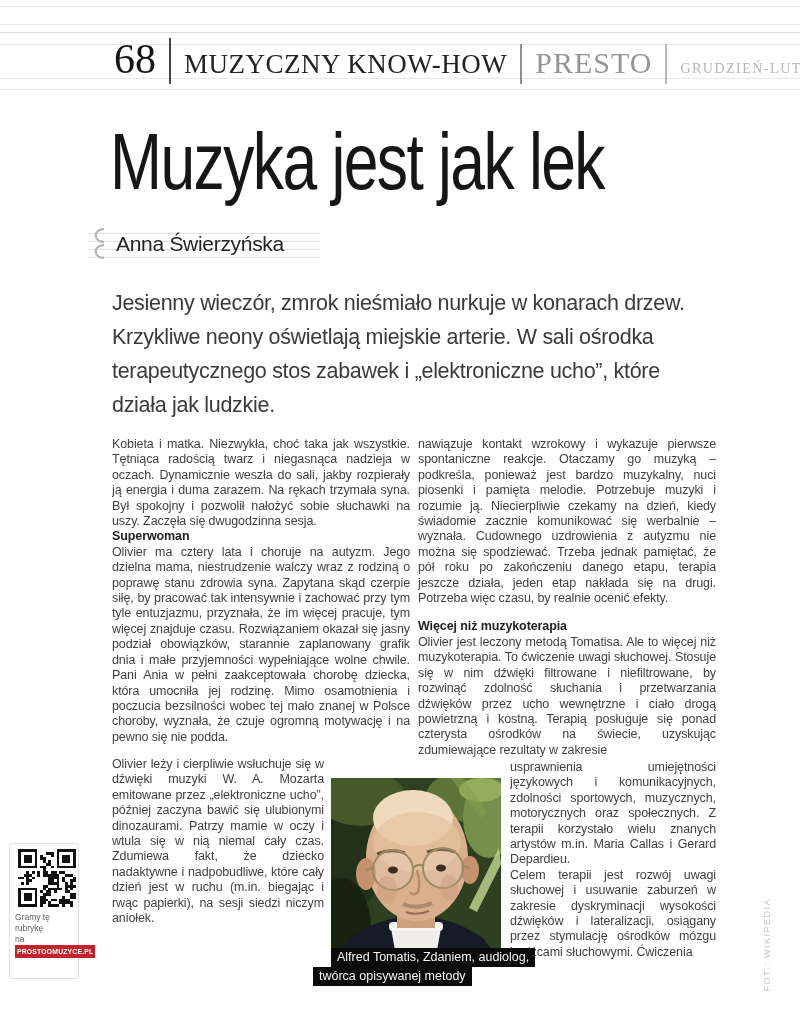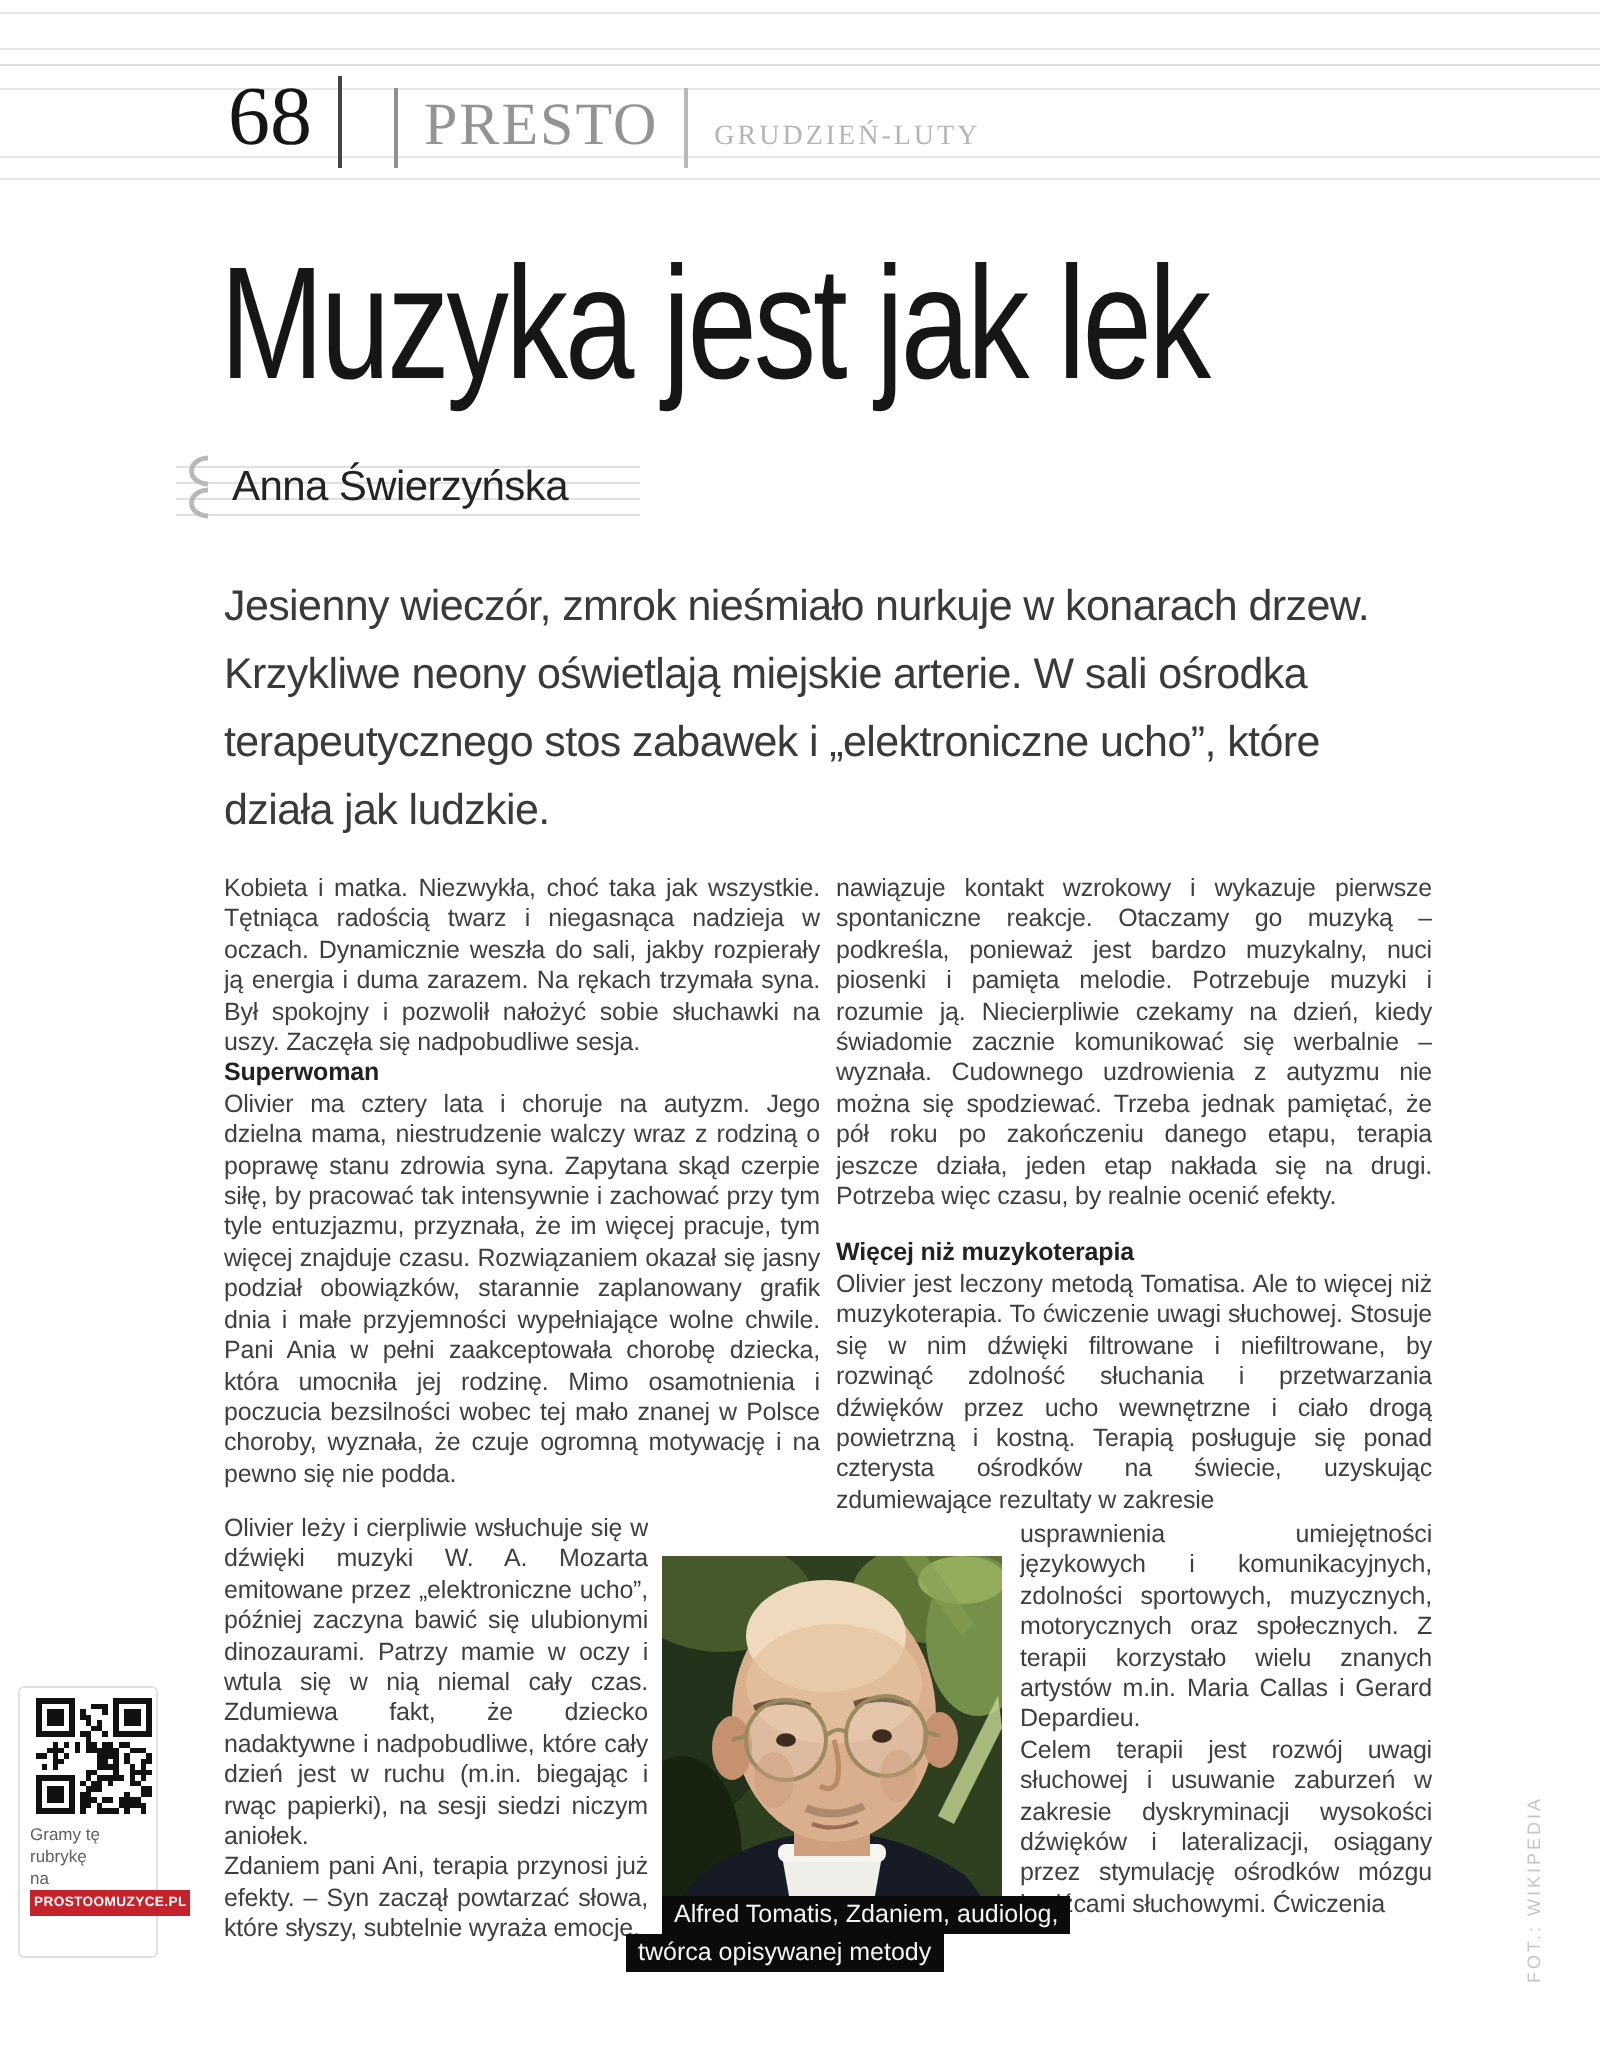--- a/index.html
+++ b/index.html
@@ -76,47 +76,47 @@
   <div class="staff-line" style="top:6px"></div>
   <div class="staff-line" style="top:24px"></div>
   <div class="staff-line" style="top:32px; background:#dedede"></div>
   <div class="staff-line" style="top:44px"></div>
   <div class="staff-line" style="top:78px"></div>
   <div class="staff-line" style="top:89px"></div>
 
   <div class="header">
     <span class="hdr-page">68</span>
     <span class="hdr-sep s1"></span>
+    <span class="hdr-section">MUZYCZNY KNOW-HOW</span>
     <span class="hdr-sep s2"></span>
     <span class="hdr-mag">PRESTO</span>
     <span class="hdr-sep s3"></span>
     <span class="hdr-issue">GRUDZIEŃ-LUTY</span>
   </div>
 
   <h1 class="article-title">Muzyka jest jak lek</h1>
 
   <div class="author-strip">
     <svg class="author-glyph" width="16" height="34" viewBox="0 0 16 34">
       <path d="M14 2 C3 2.5 3 14.5 14 15" fill="none" stroke="#b8b8b8" stroke-width="2.4"></path>
       <path d="M14 18 C3 18.5 3 30.5 14 31" fill="none" stroke="#b8b8b8" stroke-width="2.4"></path>
     </svg>
     <span class="author-name">Anna Świerzyńska</span>
   </div>
 
   <p class="lead">Jesienny wieczór, zmrok nieśmiało nurkuje w konarach drzew. Krzykliwe neony oświetlają miejskie arterie. W sali ośrodka terapeutycznego stos zabawek i „elektroniczne ucho”, które działa jak ludzkie.</p>
 
   <div class="colblock col-left-wide">
-    <p>Kobieta i matka. Niezwykła, choć taka jak wszystkie. Tętniąca radością twarz i niegasnąca nadzieja w oczach. Dynamicznie weszła do sali, jakby rozpierały ją energia i duma zarazem. Na rękach trzymała syna. Był spokojny i pozwolił nałożyć sobie słuchawki na uszy. Zaczęła się nadpobudliwe sesja.</p>
+    <p>Kobieta i matka. Niezwykła, choć taka jak wszystkie. Tętniąca radością twarz i niegasnąca nadzieja w oczach. Dynamicznie weszła do sali, jakby rozpierały ją energia i duma zarazem. Na rękach trzymała syna. Był spokojny i pozwolił nałożyć sobie słuchawki na uszy. Zaczęła się dwugodzinna sesja.</p>
     <p class="subhead">Superwoman</p>
     <p>Olivier ma cztery lata i choruje na autyzm. Jego dzielna mama, niestrudzenie walczy wraz z rodziną o poprawę stanu zdrowia syna. Zapytana skąd czerpie siłę, by pracować tak intensywnie i zachować przy tym tyle entuzjazmu, przyznała, że im więcej pracuje, tym więcej znajduje czasu. Rozwiązaniem okazał się jasny podział obowiązków, starannie zaplanowany grafik dnia i małe przyjemności wypełniające wolne chwile. Pani Ania w pełni zaakceptowała chorobę dziecka, która umocniła jej rodzinę. Mimo osamotnienia i poczucia bezsilności wobec tej mało znanej w Polsce choroby, wyznała, że czuje ogromną motywację i na pewno się nie podda.</p>
   </div>
 
   <div class="colblock col-left-narrow">
     <p>Olivier leży i cierpliwie wsłuchuje się w dźwięki muzyki W. A. Mozarta emitowane przez „elektroniczne ucho”, później zaczyna bawić się ulubionymi dinozaurami. Patrzy mamie w oczy i wtula się w nią niemal cały czas. Zdumiewa fakt, że dziecko nadaktywne i nadpobudliwe, które cały dzień jest w ruchu (m.in. biegając i rwąc papierki), na sesji siedzi niczym aniołek.</p>
-    <p>Zdaniem pani Ani, terapia przynosi już efekty. – Syn zaczął powtarzać słowa, które słyszy, subtelnie wyraża emocje,</p>
   </div>
 
   <div class="colblock col-right-wide">
     <p>nawiązuje kontakt wzrokowy i wykazuje pierwsze spontaniczne reakcje. Otaczamy go muzyką – podkreśla, ponieważ jest bardzo muzykalny, nuci piosenki i pamięta melodie. Potrzebuje muzyki i rozumie ją. Niecierpliwie czekamy na dzień, kiedy świadomie zacznie komunikować się werbalnie – wyznała. Cudownego uzdrowienia z autyzmu nie można się spodziewać. Trzeba jednak pamiętać, że pół roku po zakończeniu danego etapu, terapia jeszcze działa, jeden etap nakłada się na drugi. Potrzeba więc czasu, by realnie ocenić efekty.</p>
     <p class="subhead gap">Więcej niż muzykoterapia</p>
     <p>Olivier jest leczony metodą Tomatisa. Ale to więcej niż muzykoterapia. To ćwiczenie uwagi słuchowej. Stosuje się w nim dźwięki filtrowane i niefiltrowane, by rozwinąć zdolność słuchania i przetwarzania dźwięków przez ucho wewnętrzne i ciało drogą powietrzną i kostną. Terapią posługuje się ponad czterysta ośrodków na świecie, uzyskując zdumiewające rezultaty w zakresie</p>
   </div>
 
   <div class="colblock col-right-narrow">
     <p>usprawnienia umiejętności językowych i komunikacyjnych, zdolności sportowych, muzycznych, motorycznych oraz społecznych. Z terapii korzystało wielu znanych artystów m.in. Maria Callas i Gerard Depardieu.</p>

